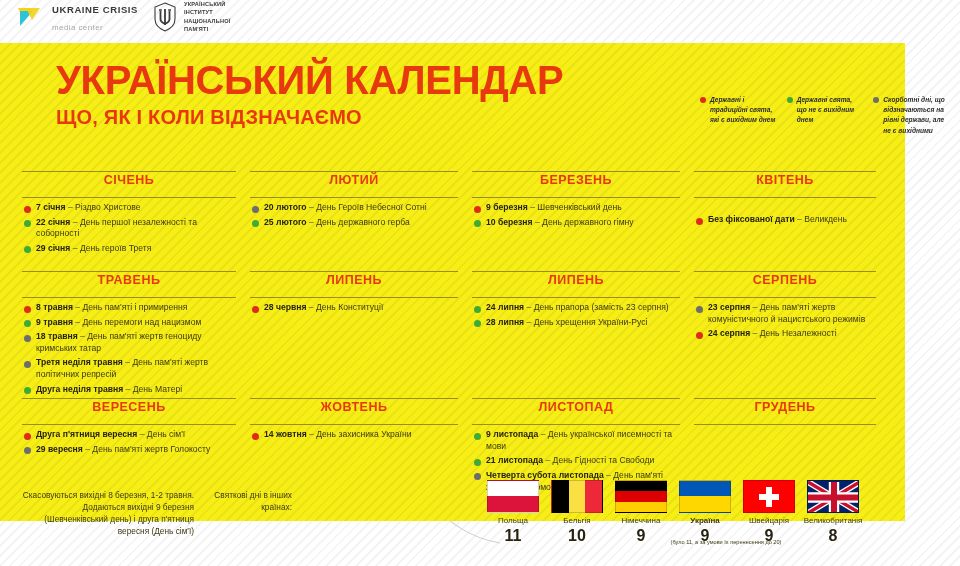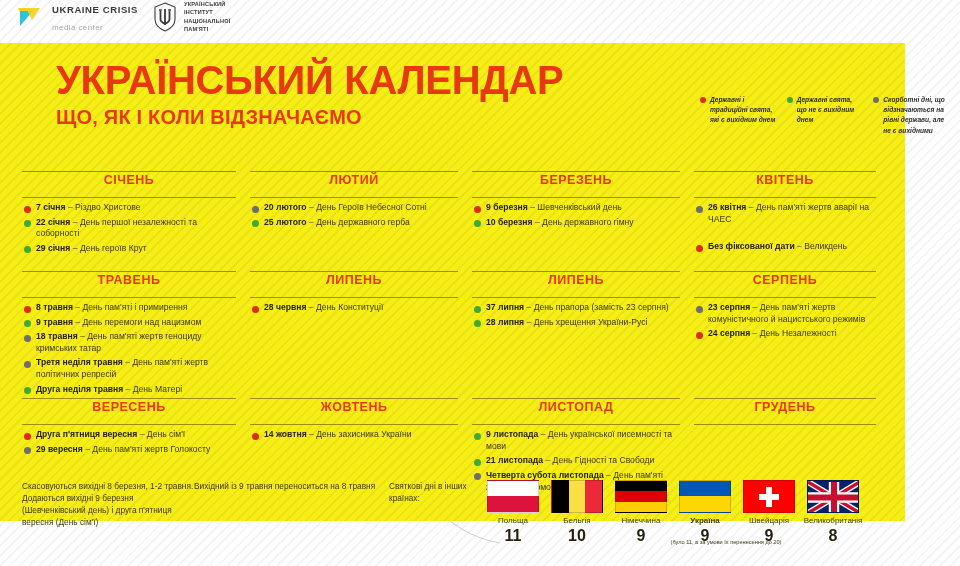--- a/index.html
+++ b/index.html
@@ -140,22 +140,22 @@
   .entry-text b { font-weight: bold; color: #262311; }
   .entry-text .dash { color: #5c5930; }
 
   
   .r1 .month { min-height: 100px; }
   .r2 .month { min-height: 112px; }
   .r3 .month { min-height: 92px; }
 
   
   .notes {
-    position: absolute; left: 22px; top: 437px;
-    display: flex; gap: 0;
+    position: absolute; left: 22px; top: 446px;
+    display: flex; gap: 8px; text-align: right;
   }
   .note {
     font-size: 8.3px; line-height: 1.45; color: #3d3a14;
   }
   .note-1 { width: 172px; }
   .note-2 { width: 195px; }
   .note-3 { width: 90px; }
 
   
   .flags {
@@ -273,21 +273,21 @@
               <div class="entry">
                 <span class="dot" style="background: rgb(224, 43, 23);"></span>
                 <span class="entry-text"><b>7 січня</b><span class="dash"> – </span><span>Різдво Христове</span></span>
               </div>
               <div class="entry">
                 <span class="dot" style="background: rgb(63, 170, 53);"></span>
                 <span class="entry-text"><b>22 січня</b><span class="dash"> – </span><span>День першої незалежності та соборності</span></span>
               </div>
               <div class="entry">
                 <span class="dot" style="background: rgb(63, 170, 53);"></span>
-                <span class="entry-text"><b>29 січня</b><span class="dash"> – </span><span>День героїв Крут</span></span>
+                <span class="entry-text"><b>29 січня</b><span class="dash"> – </span><span>День героїв Третя</span></span>
               </div>
             </div>
         </div>
         <div class="month">
           <div class="month-head">ЛЮТИЙ</div>
           <div class="entries">
               <div class="entry">
                 <span class="dot" style="background: rgb(109, 109, 109);"></span>
                 <span class="entry-text"><b>20 лютого</b><span class="dash"> – </span><span>День Героїв Небесної Сотні</span></span>
               </div>
@@ -306,24 +306,20 @@
               </div>
               <div class="entry">
                 <span class="dot" style="background: rgb(63, 170, 53);"></span>
                 <span class="entry-text"><b>10 березня</b><span class="dash"> – </span><span>День державного гімну</span></span>
               </div>
             </div>
         </div>
         <div class="month">
           <div class="month-head">КВІТЕНЬ</div>
           <div class="entries">
-              <div class="entry">
-                <span class="dot" style="background: rgb(109, 109, 109);"></span>
-                <span class="entry-text"><b>26 квітня</b><span class="dash"> – </span><span>День пам'яті жертв аварії на ЧАЕС</span></span>
-              </div>
               <div class="entry gap-above">
                 <span class="dot" style="background: rgb(224, 43, 23);"></span>
                 <span class="entry-text"><b>Без фіксованої дати</b><span class="dash"> – </span><span>Великдень</span></span>
               </div>
             </div>
         </div>
       </div>
 
       <div class="row r2">
         <div class="month">
@@ -358,21 +354,21 @@
                 <span class="dot" style="background: rgb(224, 43, 23);"></span>
                 <span class="entry-text"><b>28 червня</b><span class="dash"> – </span><span>День Конституції</span></span>
               </div>
             </div>
         </div>
         <div class="month">
           <div class="month-head">ЛИПЕНЬ</div>
           <div class="entries">
               <div class="entry">
                 <span class="dot" style="background: rgb(63, 170, 53);"></span>
-                <span class="entry-text"><b>37 липня</b><span class="dash"> – </span><span>День прапора (замість 23 серпня)</span></span>
+                <span class="entry-text"><b>24 липня</b><span class="dash"> – </span><span>День прапора (замість 23 серпня)</span></span>
               </div>
               <div class="entry">
                 <span class="dot" style="background: rgb(63, 170, 53);"></span>
                 <span class="entry-text"><b>28 липня</b><span class="dash"> – </span><span>День хрещення України-Русі</span></span>
               </div>
             </div>
         </div>
         <div class="month">
           <div class="month-head">СЕРПЕНЬ</div>
           <div class="entries">
@@ -431,21 +427,20 @@
         <div class="month">
           <div class="month-head">ГРУДЕНЬ</div>
           <div class="entries"></div>
         </div>
       </div>
 
     </div>
 
     <div class="notes">
       <div class="note note-1">Скасовуються вихідні 8 березня, 1-2 травня. Додаються вихідні 9 березня (Шевченківський день) і друга п'ятниця вересня (День сім'ї)</div>
-      <div class="note note-2">Вихідний із 9 травня переноситься на 8 травня</div>
       <div class="note note-3">Святкові дні в інших країнах:</div>
     </div>
 
     <div class="flags">
         <div class="flag-item">
           <div class="flag f-poland"></div>
           <div class="flag-name">Польща</div>
           <div class="flag-count">11</div>
         </div>
         <div class="flag-item">

